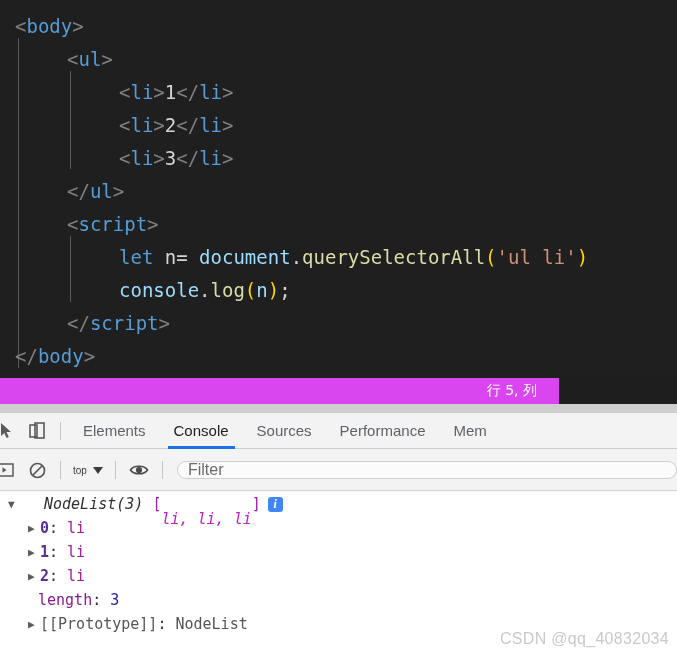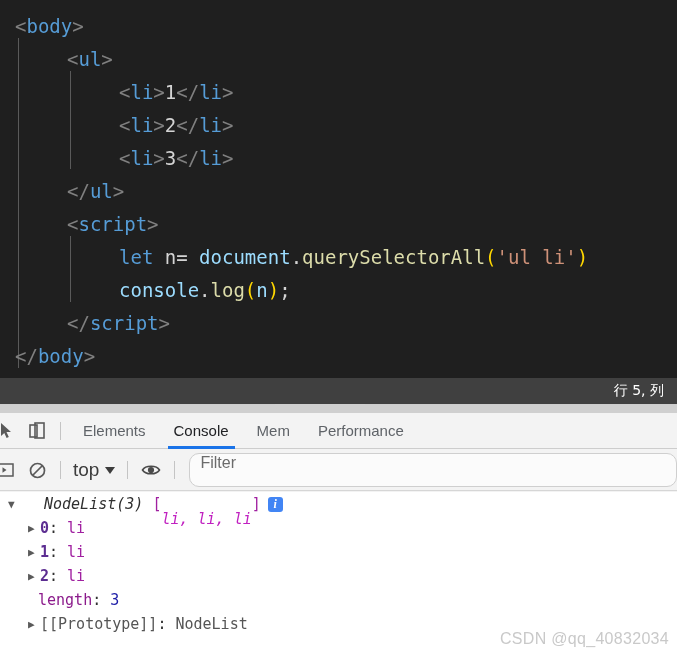--- a/index.html
+++ b/index.html
@@ -59,29 +59,29 @@
   .var  { color: #9cdcfe; }      
   .fn   { color: #dcdcaa; }      
   .str  { color: #ce9178; }      
   .pn1  { color: #ffd700; }      
   .op   { color: #d4d4d4; }
 
   
   .statusbar {
     position: absolute;
     left: 0; top: 378px;
-    width: 677px;
+    width: 559px;
     height: 26px;
-    background: #404040;
+    background: #d946ef;
     color: #ffffff;
     font-size: 14px;
     display: flex;
     align-items: center;
     justify-content: flex-end;
-    padding-right: 13px;
+    padding-right: 22px;
     box-sizing: border-box;
     font-family: "DejaVu Sans", sans-serif;
   }
 
   
   .devtools {
     position: absolute;
     left: 0; top: 404px;
     width: 677px;
     height: 251px;
@@ -156,41 +156,41 @@
     background: #f3f3f3;
     border-bottom: 1px solid #d6d6d6;
     display: flex;
     align-items: center;
     box-sizing: border-box;
   }
   .ctx-select {
     display: flex;
     align-items: center;
     gap: 6px;
-    font-size: 19px;
+    font-size: 10px;
     color: #3c3c3c;
     padding: 0 4px;
     flex: none;
   }
   .caret {
     width: 0; height: 0;
     border-left: 5px solid transparent;
     border-right: 5px solid transparent;
     border-top: 7px solid #3c3c3c;
   }
   .filter-input {
     flex: 1 1 auto;
-    height: 34px;
+    height: 18px;
     margin-left: 6px;
     margin-right: 0;
     background: #fbfbfb;
     border: 1px solid #cfcfcf;
     border-radius: 10px;
     display: flex;
-    align-items: flex-start;
+    align-items: center;
     padding-left: 10px;
     font-size: 16px;
     color: #6b6b6b;
     box-sizing: border-box;
   }
 
   .console-out {
     position: absolute;
     left: 0; top: 87px;
     width: 677px;
@@ -283,22 +283,23 @@
       <div class="tool-icon">
         <svg width="20" height="20" viewBox="0 0 20 20">
           <rect x="3" y="4" width="7" height="12" fill="none" stroke="#5a5a5a" stroke-width="1.6"></rect>
           <rect x="8" y="2" width="9" height="15" fill="none" stroke="#5a5a5a" stroke-width="1.6"></rect>
         </svg>
       </div>
       <div class="vsep"></div>
       <div id="dt-tabs" style="display:flex;align-items:center;">
           <div class="tab">Elements</div>
           <div class="tab active">Console</div>
+          <div class="tab">Sources</div>
+          <div class="tab">Performance</div>
           <div class="tab">Mem</div>
-          <div class="tab">Performance</div>
         </div>
     </div>
 
     <div class="consolebar">
       <div class="tool-icon first">
         <svg width="18" height="18" viewBox="0 0 18 18">
           <rect x="1" y="3" width="14" height="12" fill="none" stroke="#5a5a5a" stroke-width="1.5"></rect>
           <path d="M4.5 6.2 L8.5 9 L4.5 11.8 Z" fill="#5a5a5a"></path>
         </svg>
       </div>

